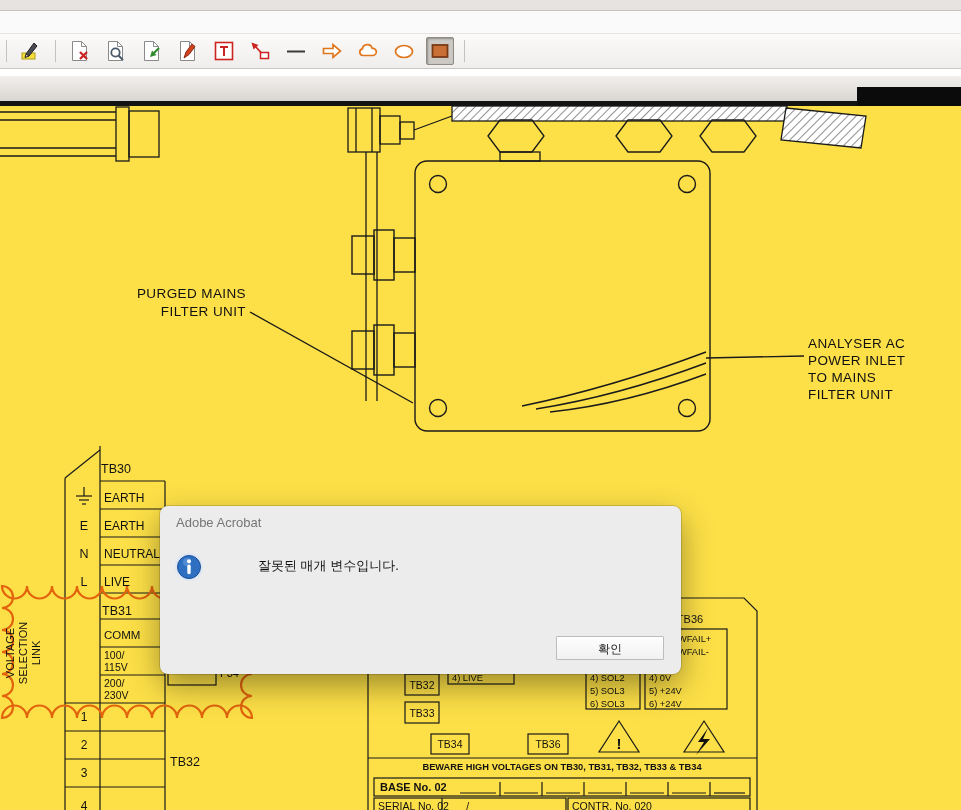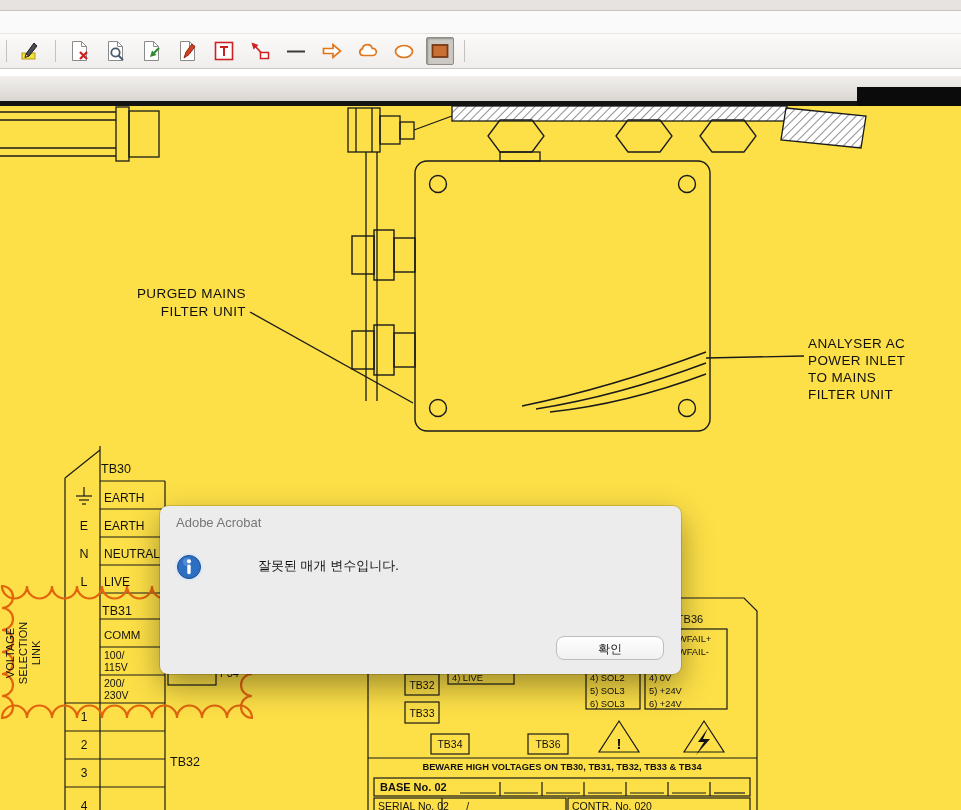--- a/index.html
+++ b/index.html
@@ -37,21 +37,21 @@
 
   
   .dialog{position:absolute;left:160px;top:400px;width:521px;height:168px;
           background:#ececec;border-radius:8px;z-index:10;
           box-shadow:0 12px 32px rgba(0,0,0,.38),0 0 0 1px rgba(0,0,0,.14);}
   .dialog-title{position:absolute;left:16px;top:9px;font-size:13px;color:#767676;}
   .info-icon{position:absolute;left:14px;top:46px;width:30px;height:30px;}
   .dialog-msg{position:absolute;left:54px;top:51px;font-size:13px;color:#101010;margin-left:44px;}
   .ok-btn{position:absolute;right:17px;bottom:14px;width:108px;height:24px;
           background:linear-gradient(#fefefe,#f1f1f1);border:1px solid #bdbdbd;
-          border-radius:8px;font-size:12px;color:#1a1a1a;text-align:center;
+          border-radius:1px;font-size:12px;color:#1a1a1a;text-align:center;
           line-height:22px;font-family:"Liberation Sans",sans-serif;cursor:pointer;}
 </style>
 </head>
 <body>
 
 <div class="win-edge"></div>
 <div class="menu-area"></div>
 
 <div class="toolbar">
   <span class="tbsep"></span>

